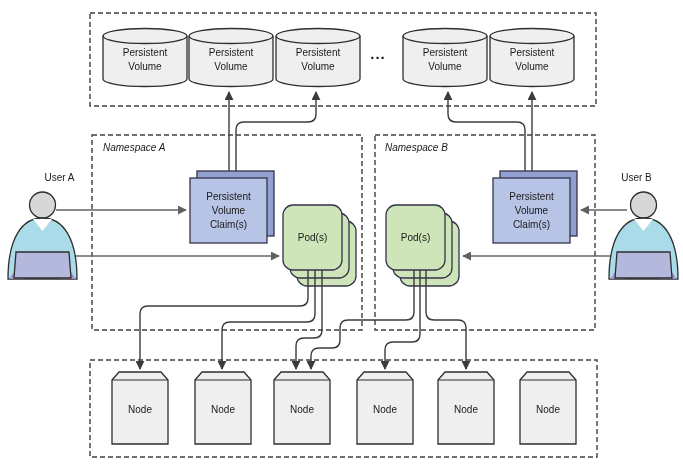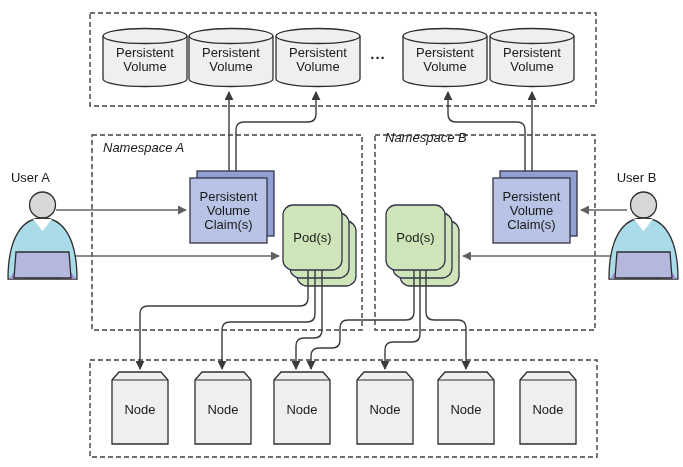--- a/index.html
+++ b/index.html
@@ -3,21 +3,21 @@
 <meta charset="utf-8">
 <style>
   html,body{margin:0;padding:0;background:#ffffff;}
   .stage{
     position:relative;width:683px;height:467px;background:#ffffff;overflow:hidden;
     font-family:"Liberation Sans",sans-serif;color:#1a1a1a;
   }
   .stage svg{position:absolute;left:0;top:0;}
   .lbl{
     position:absolute;display:flex;align-items:center;justify-content:center;
-    text-align:center;font-size:13px;line-height:14px;white-space:pre-line;
+    text-align:center;font-size:10px;line-height:14px;white-space:pre-line;
     color:#1a1a1a;pointer-events:none;
   }
   .corner{justify-content:flex-start;align-items:flex-start;text-align:right;font-style:italic;}
   .dots{font-size:15px;font-weight:bold;letter-spacing:1px;}
   
   .box-dash{fill:none;stroke:#3f3f3f;stroke-width:1.4;stroke-dasharray:5 3;}
   .shape{stroke:#2e2e2e;stroke-width:1.3;}
   .card{stroke:#33334a;stroke-width:1.3;}
   .edge{stroke:#2e2e2e;stroke-width:1.1;fill:none;}
   .flow{fill:none;stroke:#3b3b3b;stroke-width:1.4;}
@@ -153,33 +153,33 @@
 Volume</div>
   <div class="lbl" style="left:276px;top:45px;width:84px;height:30px;" data-bind="persistent_volumes.items.2">Persistent
 Volume</div>
   <div class="lbl" style="left:403px;top:45px;width:84px;height:30px;" data-bind="persistent_volumes.items.3">Persistent
 Volume</div>
   <div class="lbl" style="left:490px;top:45px;width:84px;height:30px;" data-bind="persistent_volumes.items.4">Persistent
 Volume</div>
   <div class="lbl dots" style="left:364px;top:44px;width:28px;height:20px;" data-bind="persistent_volumes.ellipsis">...</div>
 
   <div class="lbl corner" style="left:103px;top:141px;width:90px;height:14px;" data-bind="namespace_a.label">Namespace A</div>
-  <div class="lbl corner" style="left:385px;top:131px;width:90px;height:14px;" data-bind="namespace_b.label">Namespace B</div>
+  <div class="lbl corner" style="left:385px;top:141px;width:90px;height:14px;" data-bind="namespace_b.label">Namespace B</div>
 
   <div class="lbl" style="left:190px;top:178px;width:77px;height:65px;" data-bind="namespace_a.pvc_label">Persistent
 Volume
 Claim(s)</div>
   <div class="lbl" style="left:493px;top:178px;width:77px;height:65px;" data-bind="namespace_b.pvc_label">Persistent
 Volume
 Claim(s)</div>
 
   <div class="lbl" style="left:283px;top:205px;width:59px;height:65px;" data-bind="namespace_a.pods_label">Pod(s)</div>
   <div class="lbl" style="left:386px;top:205px;width:59px;height:65px;" data-bind="namespace_b.pods_label">Pod(s)</div>
 
-  <div class="lbl" style="left:0;top:171px;width:61px;height:14px;" data-bind="users.user_a">User A</div>
+  <div class="lbl" style="left:29px;top:171px;width:61px;height:14px;" data-bind="users.user_a">User A</div>
   <div class="lbl" style="left:606px;top:171px;width:61px;height:14px;text-align:right;" data-bind="users.user_b">User B</div>
 
   <div class="lbl" style="left:112px;top:401px;width:56px;height:18px;" data-bind="nodes.items.0">Node</div>
   <div class="lbl" style="left:195px;top:401px;width:56px;height:18px;" data-bind="nodes.items.1">Node</div>
   <div class="lbl" style="left:274px;top:401px;width:56px;height:18px;" data-bind="nodes.items.2">Node</div>
   <div class="lbl" style="left:357px;top:401px;width:56px;height:18px;" data-bind="nodes.items.3">Node</div>
   <div class="lbl" style="left:438px;top:401px;width:56px;height:18px;" data-bind="nodes.items.4">Node</div>
   <div class="lbl" style="left:520px;top:401px;width:56px;height:18px;" data-bind="nodes.items.5">Node</div>
 
 </div>

